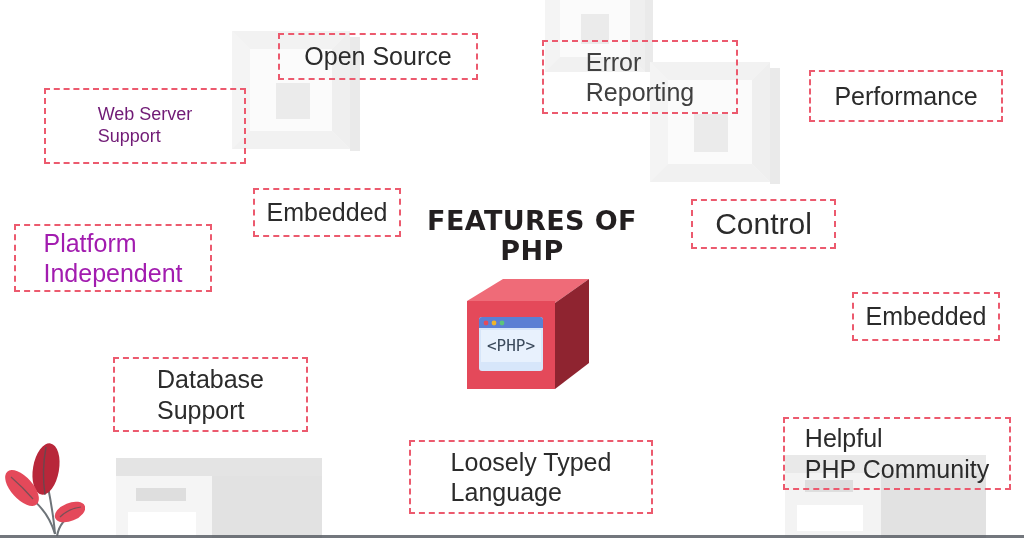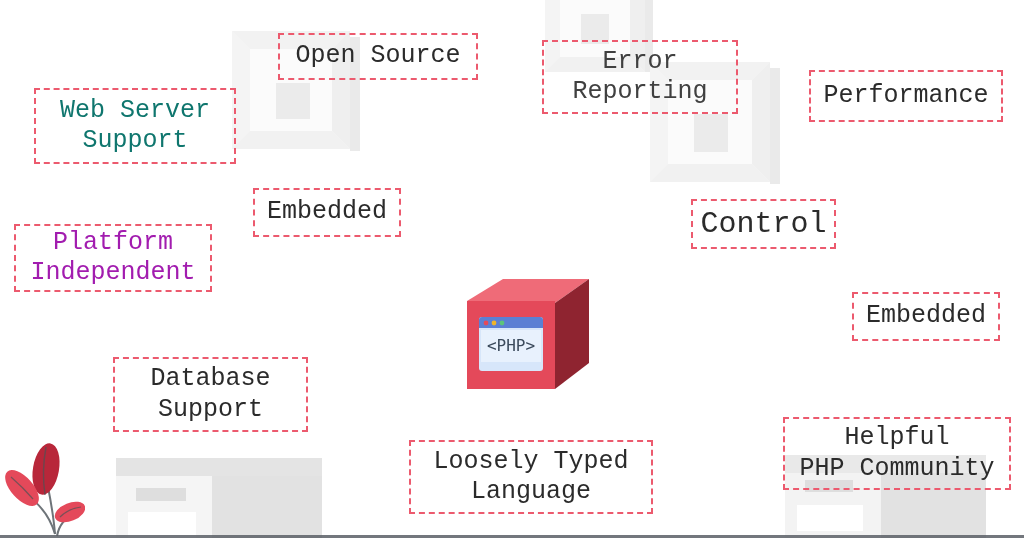--- a/index.html
+++ b/index.html
@@ -67,23 +67,22 @@
   }
 
   
   .feature {
     position: absolute;
     box-sizing: border-box;
     border: 2.5px dashed #ec5a6e;
     display: flex;
     align-items: center;
     justify-content: center;
-    text-align: center;
     color: #2b2b2b;
-    font-family: Liberation Mono, monospace;
+    font-family: Liberation Sans, sans-serif;
     font-size: 25px;
     line-height: 1.22;
     white-space: pre-line;
     background: transparent;
   }
 </style>
 </head>
 <body>
 
 <div id="canvas" style="background: rgb(255, 255, 255);">
@@ -147,41 +146,43 @@
       <ellipse cx="19" cy="51" rx="11" ry="22" transform="rotate(-42 19 51)" fill="#e4495a"></ellipse>
       <ellipse cx="67" cy="75" rx="9" ry="16" transform="rotate(68 67 75)" fill="#e4495a"></ellipse>
       <path d="M43 10 C40 26 40 44 42 58" stroke="#4d5256" stroke-width="1.4" fill="none" opacity=".7"></path>
       <path d="M8 40 C16 47 24 55 30 62" stroke="#4d5256" stroke-width="1.2" fill="none" opacity=".7"></path>
       <path d="M78 70 C70 71 62 75 57 80" stroke="#4d5256" stroke-width="1.2" fill="none" opacity=".7"></path>
     </svg>
 
     <div class="floor-line"></div>
   </div>
 
+  <div class="title" style="left: 412px; top: 206px; width: 240px; font-size: 27px; color: rgb(35, 31, 32);">FEATURES OF
+PHP</div>
 
   <svg class="php-cube" style="left:463px; top:277px;" width="130" height="115" viewBox="0 0 130 115">
 
     <polygon points="4,24 40,2 126,2 92,26" fill="#ef6b78"></polygon>
 
     <polygon points="92,26 126,2 126,86 92,112" fill="#8f2430"></polygon>
 
     <rect x="4" y="24" width="88" height="88" fill="#e4495a"></rect>
 
     <rect x="16" y="40" width="64" height="54" rx="3" fill="#d7e6fa"></rect>
     <path d="M16 43 a3 3 0 0 1 3 -3 h58 a3 3 0 0 1 3 3 v8 h-64 z" fill="#5b7fd4"></path>
     <circle cx="23" cy="46" r="2.4" fill="#e4495a"></circle>
     <circle cx="31" cy="46" r="2.4" fill="#f0b429"></circle>
     <circle cx="39" cy="46" r="2.4" fill="#5cc47c"></circle>
     <rect x="18" y="53" width="60" height="32" fill="#e8f1fd"></rect>
     <text x="48" y="74" text-anchor="middle" font-family="DejaVu Sans Mono, Liberation Mono, monospace" font-size="16" fill="#3b4a5c">&lt;PHP&gt;</text>
   </svg>
 
   <div id="features-root">
       <div class="feature" style="left: 278px; top: 33px; width: 200px; height: 47px; font-size: 25px; border-color: rgb(236, 90, 110); color: rgb(43, 43, 43);">Open Source</div>
-      <div class="feature" style="left: 34px; top: 88px; width: 202px; height: 76px; font-size: 25px; border-color: rgb(236, 90, 110); color: #0f766e;">Web Server
+      <div class="feature" style="left: 44px; top: 88px; width: 202px; height: 76px; font-size: 18px; border-color: rgb(236, 90, 110); color: #701a75;">Web Server
 Support</div>
       <div class="feature" style="left: 542px; top: 40px; width: 196px; height: 74px; font-size: 25px; border-color: rgb(236, 90, 110); color: #404040;">Error
 Reporting</div>
       <div class="feature" style="left: 809px; top: 70px; width: 194px; height: 52px; font-size: 25px; border-color: rgb(236, 90, 110); color: rgb(43, 43, 43);">Performance</div>
       <div class="feature" style="left: 253px; top: 188px; width: 148px; height: 49px; font-size: 25px; border-color: rgb(236, 90, 110); color: rgb(43, 43, 43);">Embedded</div>
       <div class="feature" style="left: 691px; top: 199px; width: 145px; height: 50px; font-size: 30px; border-color: rgb(236, 90, 110); color: rgb(43, 43, 43);">Control</div>
       <div class="feature" style="left: 14px; top: 224px; width: 198px; height: 68px; font-size: 25px; border-color: rgb(236, 90, 110); color: #a21caf;">Platform
 Independent</div>
       <div class="feature" style="left: 852px; top: 292px; width: 148px; height: 49px; font-size: 25px; border-color: rgb(236, 90, 110); color: rgb(43, 43, 43);">Embedded</div>
       <div class="feature" style="left: 113px; top: 357px; width: 195px; height: 75px; font-size: 25px; border-color: rgb(236, 90, 110); color: rgb(43, 43, 43);">Database

